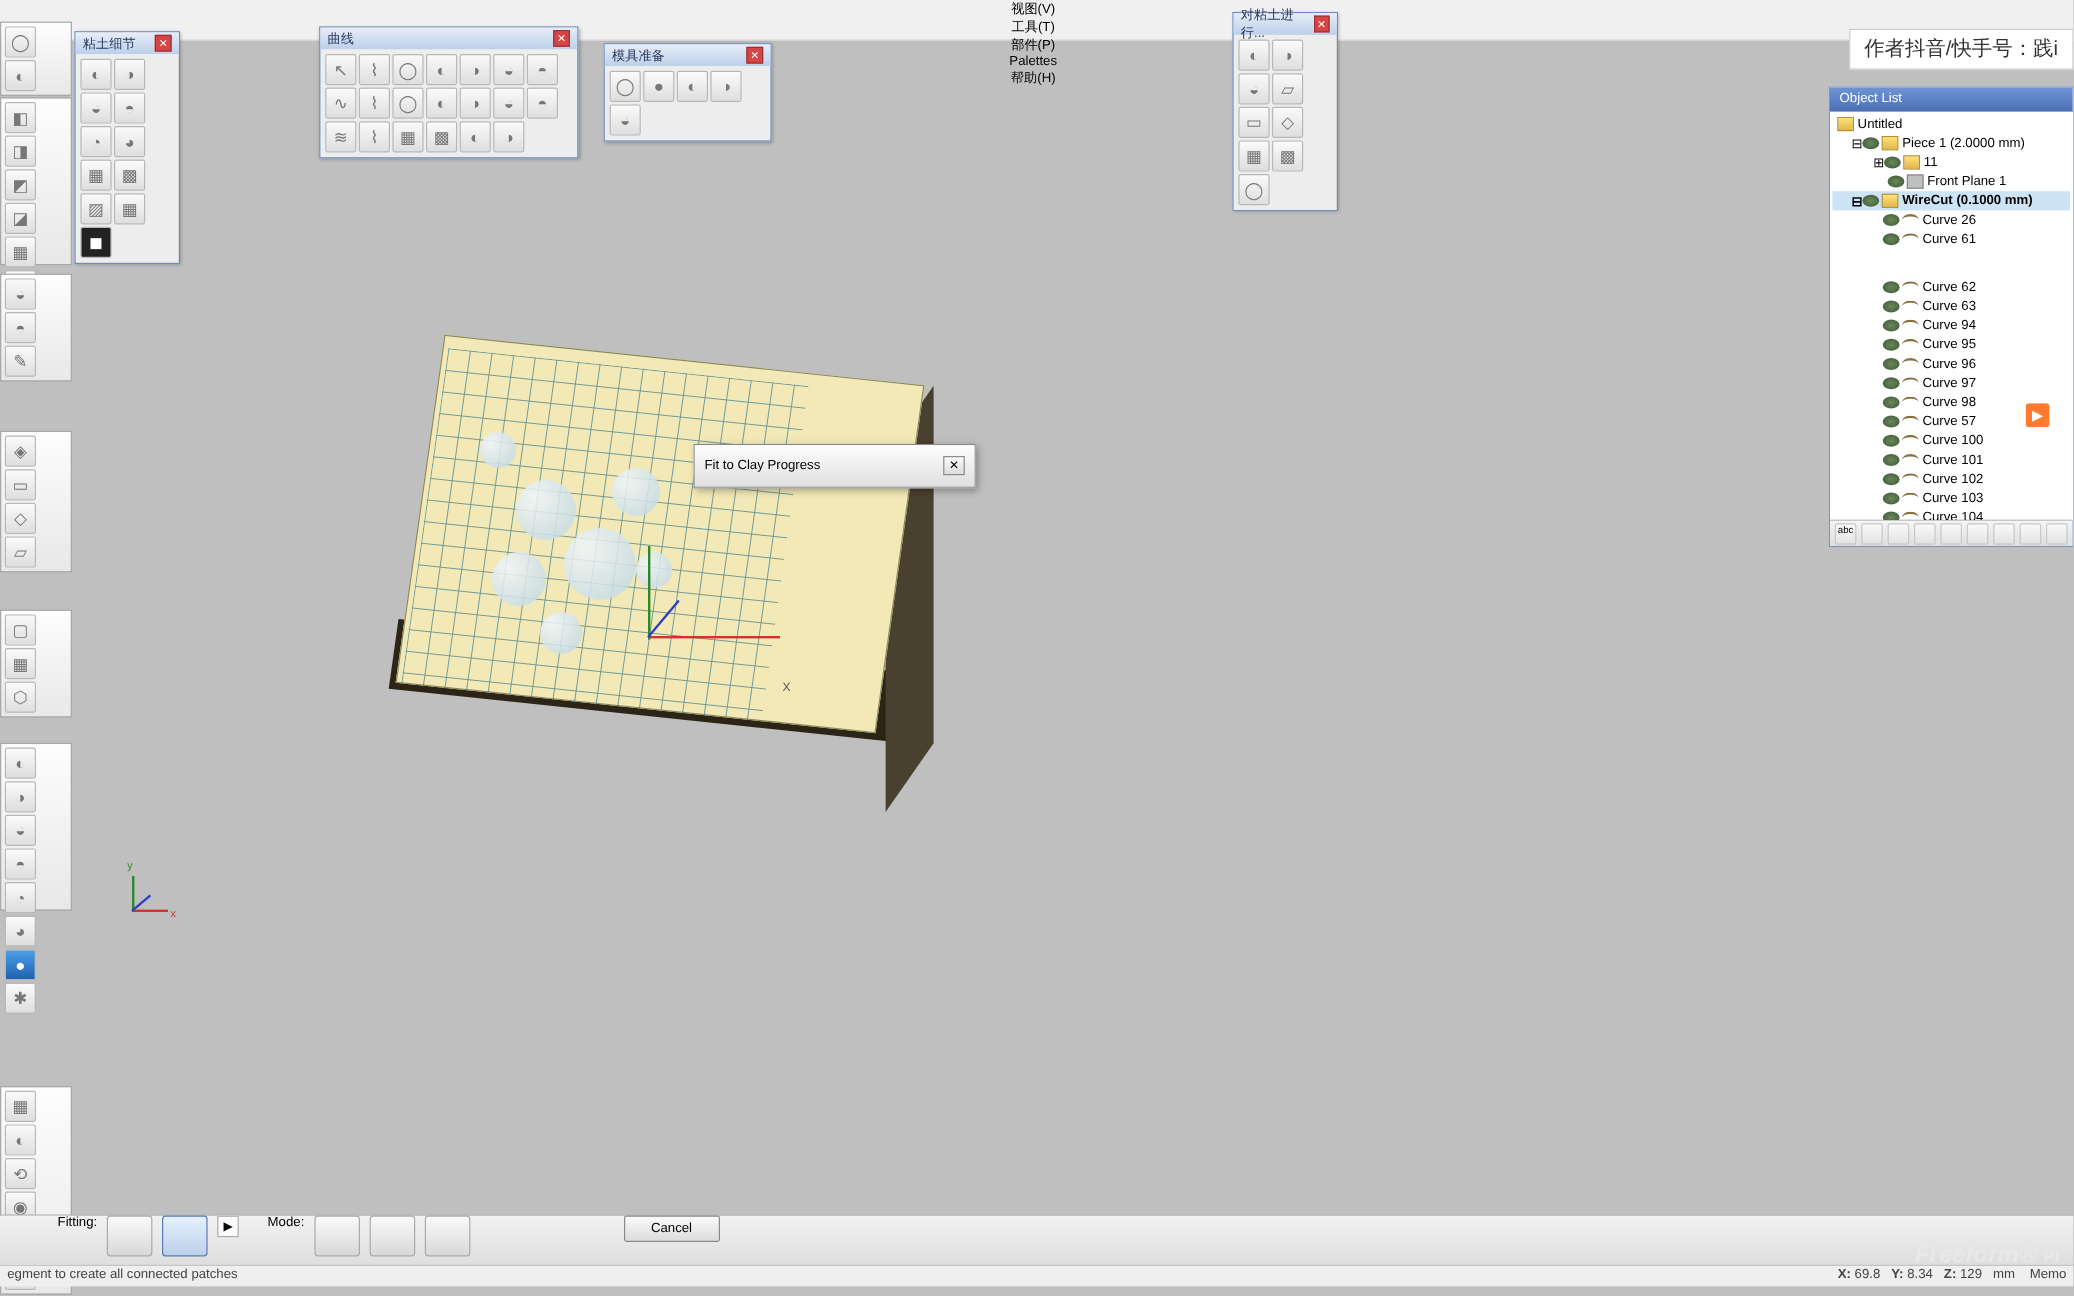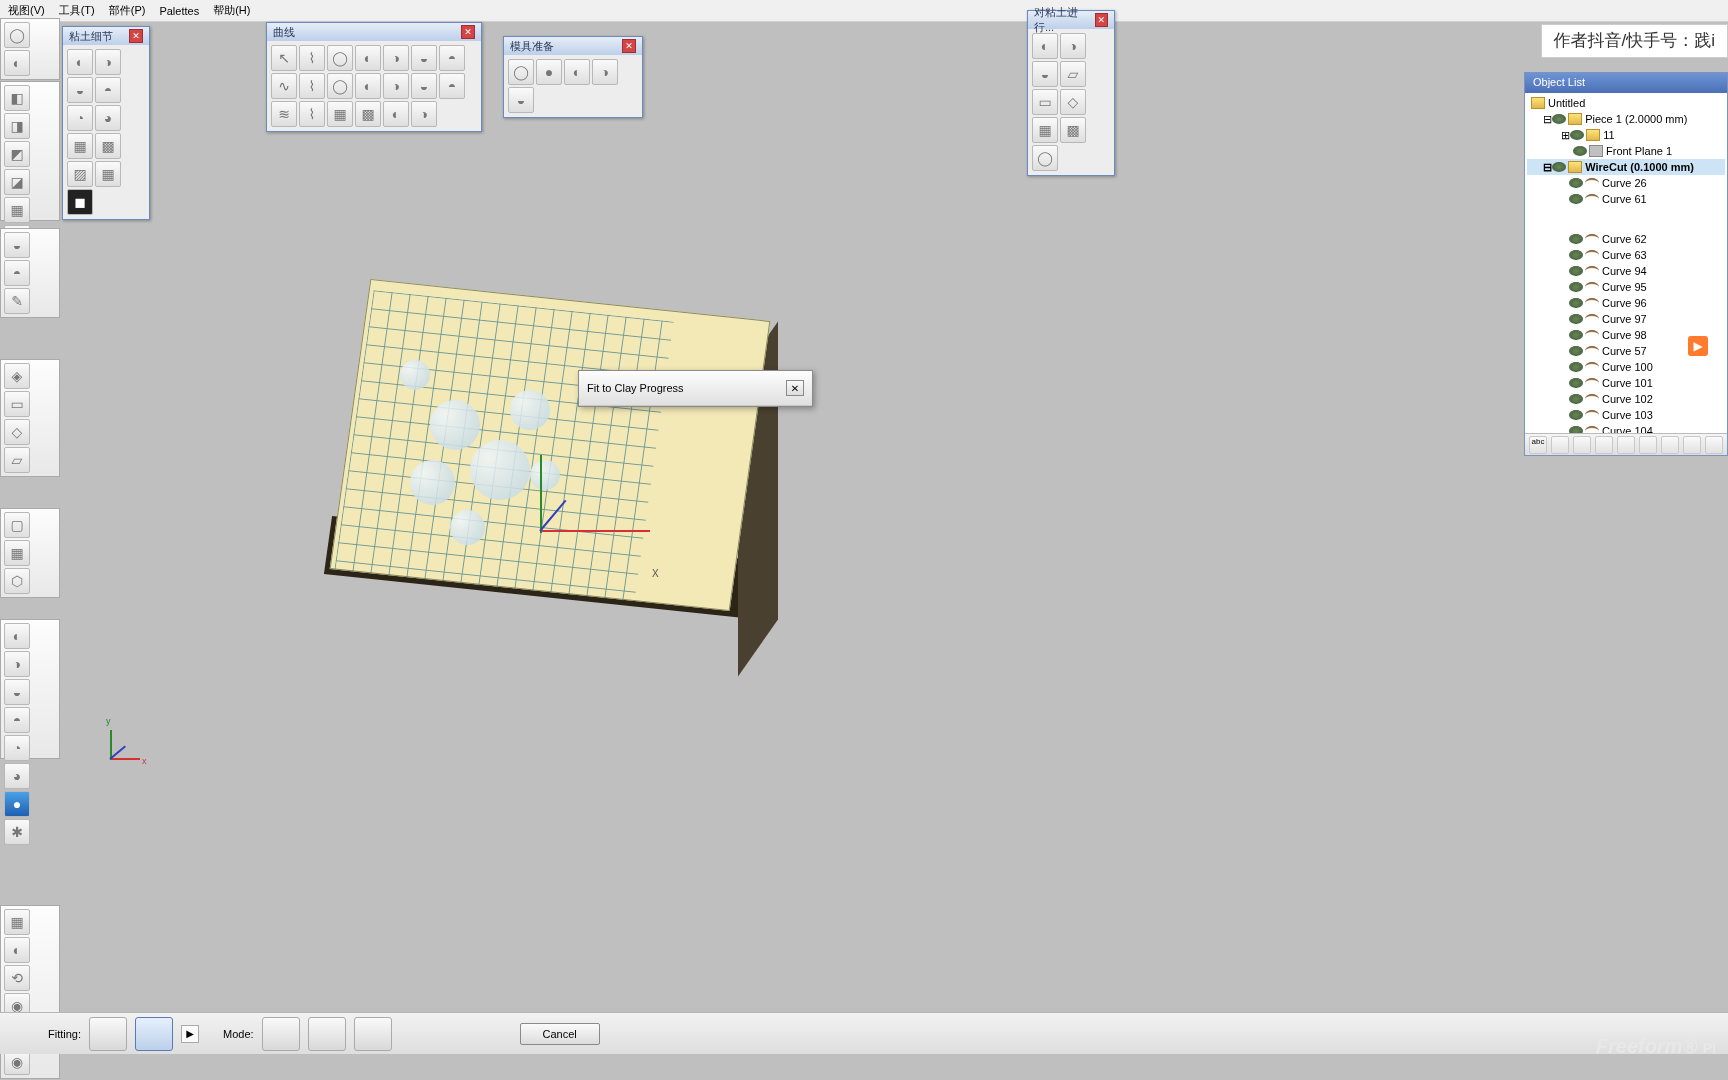--- a/index.html
+++ b/index.html
@@ -1,19 +1,19 @@
 <!DOCTYPE html>
 <html><head>
 <meta charset="utf-8">
 <style>
 * { margin: 0; padding: 0; box-sizing: border-box; font-family: "Microsoft YaHei", Arial, sans-serif; }
 body { width: 1728px; height: 1080px; background: #bfbfbf; overflow: hidden; position: relative; }
 
 
-.menubar { position: absolute; top: 0; left: 0; right: 0; height: 22px; background: #f0f0f0; display: flex; align-items: center; padding-left: 8px; font-size: 11px; border-bottom: 1px solid #d0d0d0; }
+.menubar { position: absolute; top: 0; left: 0; right: 0; height: 34px; background: #f0f0f0; display: flex; align-items: center; padding-left: 8px; font-size: 11px; border-bottom: 1px solid #d0d0d0; flex-direction: column; }
 .menubar span { margin-right: 14px; cursor: pointer; }
 
 
 .left-tools { position: absolute; left: 0; top: 18px; width: 60px; bottom: 0; display: flex; flex-direction: column; }
 .tool-group { background: linear-gradient(#fdfdfd,#e8e8e8); border: 1px solid #a9a9a9; margin-bottom: 1px; display: flex; flex-wrap: wrap; padding: 2px; }
 .tool-btn { width: 26px; height: 26px; background: linear-gradient(#fafafa,#dedede); border: 1px solid #b8b8b8; margin: 1px; border-radius: 2px; display: flex; align-items: center; justify-content: center; font-size: 14px; color: #777; }
 
 
 .palette { position: absolute; background: #ededed; border: 1px solid #6a8bbf; box-shadow: 1px 1px 3px rgba(0,0,0,0.3); }
 .palette-title { background: linear-gradient(#e7edf7,#bcd0ea); height: 18px; font-size: 11px; padding: 2px 6px; color: #2a3a5a; display: flex; justify-content: space-between; align-items: center; }
@@ -44,21 +44,21 @@
 .sel { background: #cde4f7; }
 .bold { font-weight: bold; }
 .objlist-toolbar { height: 22px; background: linear-gradient(#f5f5f5,#dedede); border-top: 1px solid #bbb; display: flex; align-items: center; padding: 0 4px; gap: 4px; }
 .tb-ico { width: 18px; height: 18px; border: 1px solid #c8c8c8; background: linear-gradient(#fafafa,#e2e2e2); border-radius: 2px; }
 
 
 .author { position: absolute; right: 0; top: 24px; height: 34px; background: #fff; border: 1px solid #ccc; font-size: 17px; padding: 4px 12px; color: #333; }
 
 
 .bottom { position: absolute; left: 0; right: 0; bottom: 0; height: 68px; display: flex; flex-direction: column; }
-.bottom-tools { height: 42px; background: linear-gradient(#f2f2f2,#dedede); border-top: 1px solid #b6b6b6; display: flex; align-items: center; padding: 0 10px; font-size: 11px; gap: 8px; }
+.bottom-tools { height: 42px; background: linear-gradient(#f2f2f2,#dedede); border-top: 1px solid #b6b6b6; display: flex; padding: 0 10px; font-size: 11px; gap: 8px; }
 .big-btn { width: 38px; height: 34px; background: linear-gradient(#fafafa,#d8d8d8); border: 1px solid #aaa; border-radius: 3px; }
 .big-btn.sel { background: linear-gradient(#e6f0ff,#bcd0ea); border-color: #5a7ab5; }
 .play-btn { width: 18px; height: 18px; border: 1px solid #aaa; background: #fafafa; display: flex; align-items: center; justify-content: center; font-size: 10px; }
 .cancel-btn { width: 80px; height: 22px; background: linear-gradient(#fafafa,#dcdcdc); border: 1px solid #8a8a8a; border-radius: 2px; font-size: 11px; cursor: pointer; margin-left: 120px; }
 .status { height: 18px; background: #efefef; border-top: 1px solid #c5c5c5; font-size: 11px; padding: 1px 6px; display: flex; justify-content: space-between; color: #444; }
 .logo { position: absolute; right: 12px; bottom: 22px; font-size: 20px; font-style: italic; color: #e8e8e8; font-weight: bold; }
 
 
 .viewport-3d { position: absolute; left: 310px; top: 300px; width: 470px; height: 360px; }
 .block-top { position: absolute; left: 40px; top: 0; width: 400px; height: 290px; background: #f3e9b7; transform: skew(-8deg, 6deg); border: 1px solid #8a8a60; }
@@ -315,13 +315,23 @@
     <div class="big-btn sel"></div>
     <div class="play-btn">▶</div>
     <span style="width:8px;"></span>
     <span>Mode:</span>
     <div class="big-btn"></div>
     <div class="big-btn"></div>
     <div class="big-btn"></div>
     <button class="cancel-btn">Cancel</button>
     <span class="logo"><span>Freeform®</span> <span style="font-size:14px;font-style:normal;">PI</span></span>
   </div>
+  <div class="status">
+    <span>egment to create all connected patches</span>
+    <span>
+      <b>X:</b> <span>69.8</span>&nbsp;&nbsp;
+      <b>Y:</b> <span>8.34</span>&nbsp;&nbsp;
+      <b>Z:</b> <span>129</span>&nbsp;&nbsp;
+      <span>mm</span>&nbsp;&nbsp;&nbsp;
+      <span>Memo</span>
+    </span>
+  </div>
 </div>
 
 </body></html>

